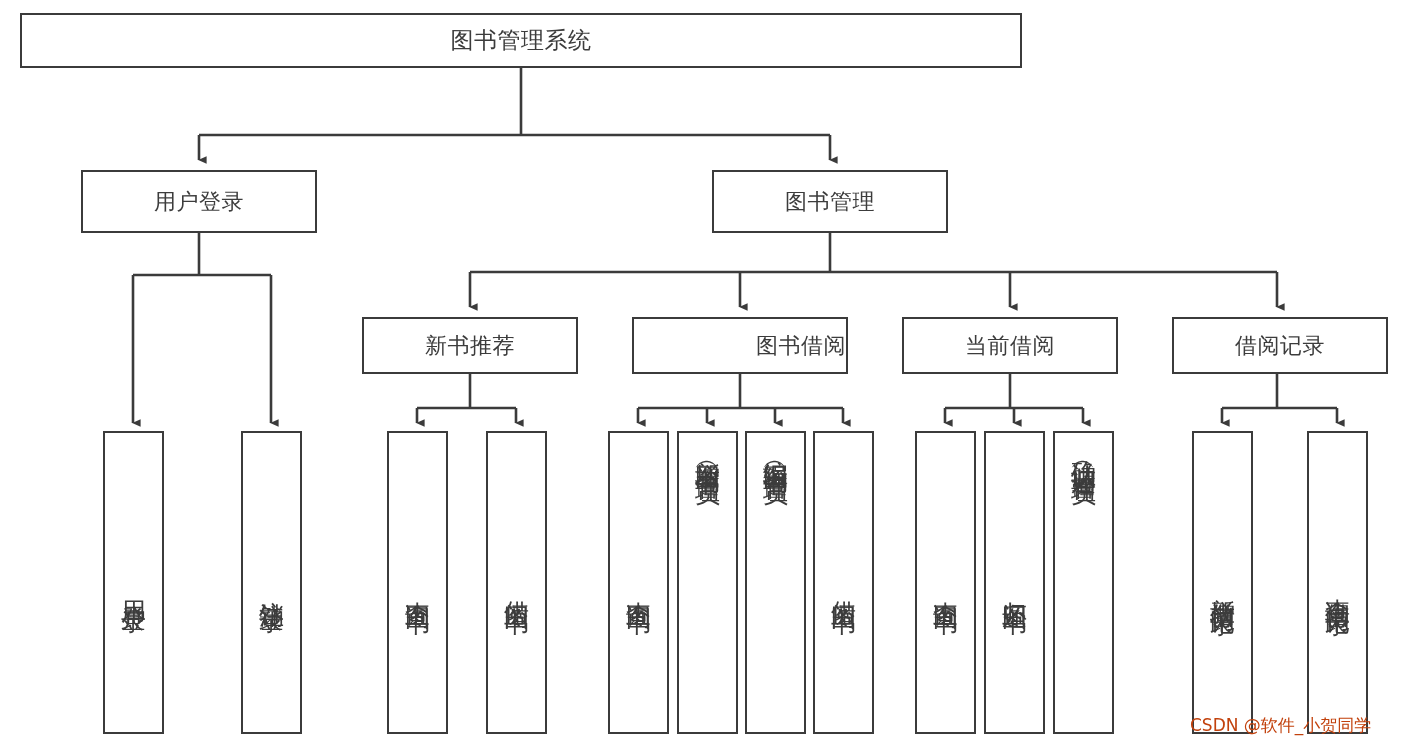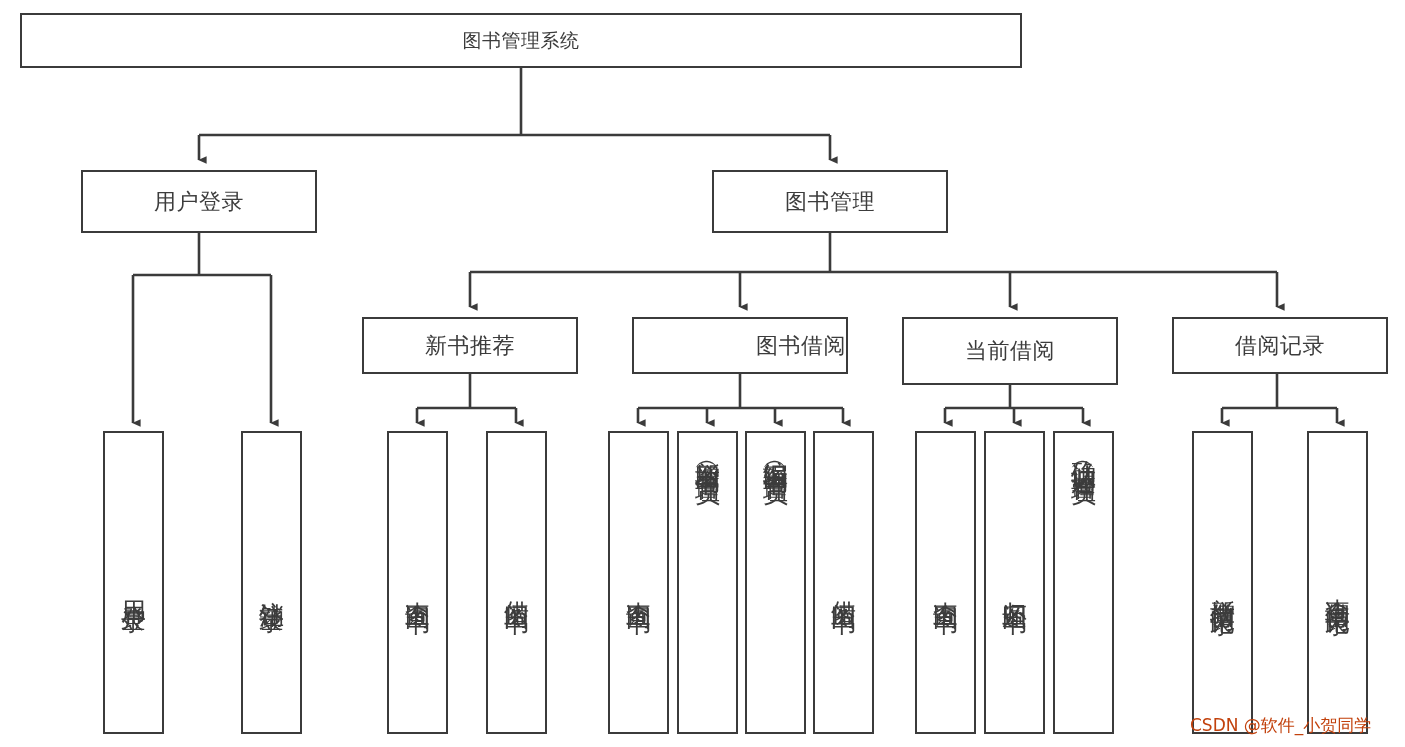--- a/index.html
+++ b/index.html
@@ -43,21 +43,21 @@
     line-height: 1.16;
     letter-spacing: 0.5px;
     color: #3c3c3c;
   }
   
   .node.horiz .node-label {
     font-size: 22px;
     writing-mode: horizontal-tb;
   }
   .node.root .node-label {
-    font-size: 19px;
+    font-size: 23px;
   }
   
   .node.vert {
     padding-top: 8px;
     align-items: flex-start;
   }
   .node.vert .node-label {
     writing-mode: vertical-rl;
     text-orientation: upright;
     font-size: 25px;
@@ -145,21 +145,21 @@
   </div>
 
   <div class="node horiz" style="left:712px; top:170px; width:236px; height:63px;">
     <span class="node-label">图书管理</span>
   </div>
 
   <div class="node horiz" style="left:632px; top:317px; width:216px; height:57px;justify-content:flex-end;">
     <span class="node-label">图书借阅</span>
   </div>
 
-  <div class="node horiz" style="left:902px; top:317px; width:216px; height:68px;justify-content:center;">
+  <div class="node horiz" style="left:902px; top:317px; width:216px; height:57px;justify-content:center;">
     <span class="node-label">当前借阅</span>
   </div>
 
   <div class="node horiz" style="left:1172px; top:317px; width:216px; height:57px;">
     <span class="node-label">借阅记录</span>
   </div>
 
   <div class="node vert centered" style="left:103px; top:431px; width:61px; height:303px;">
     <span class="node-label">用户登录</span>
   </div>

